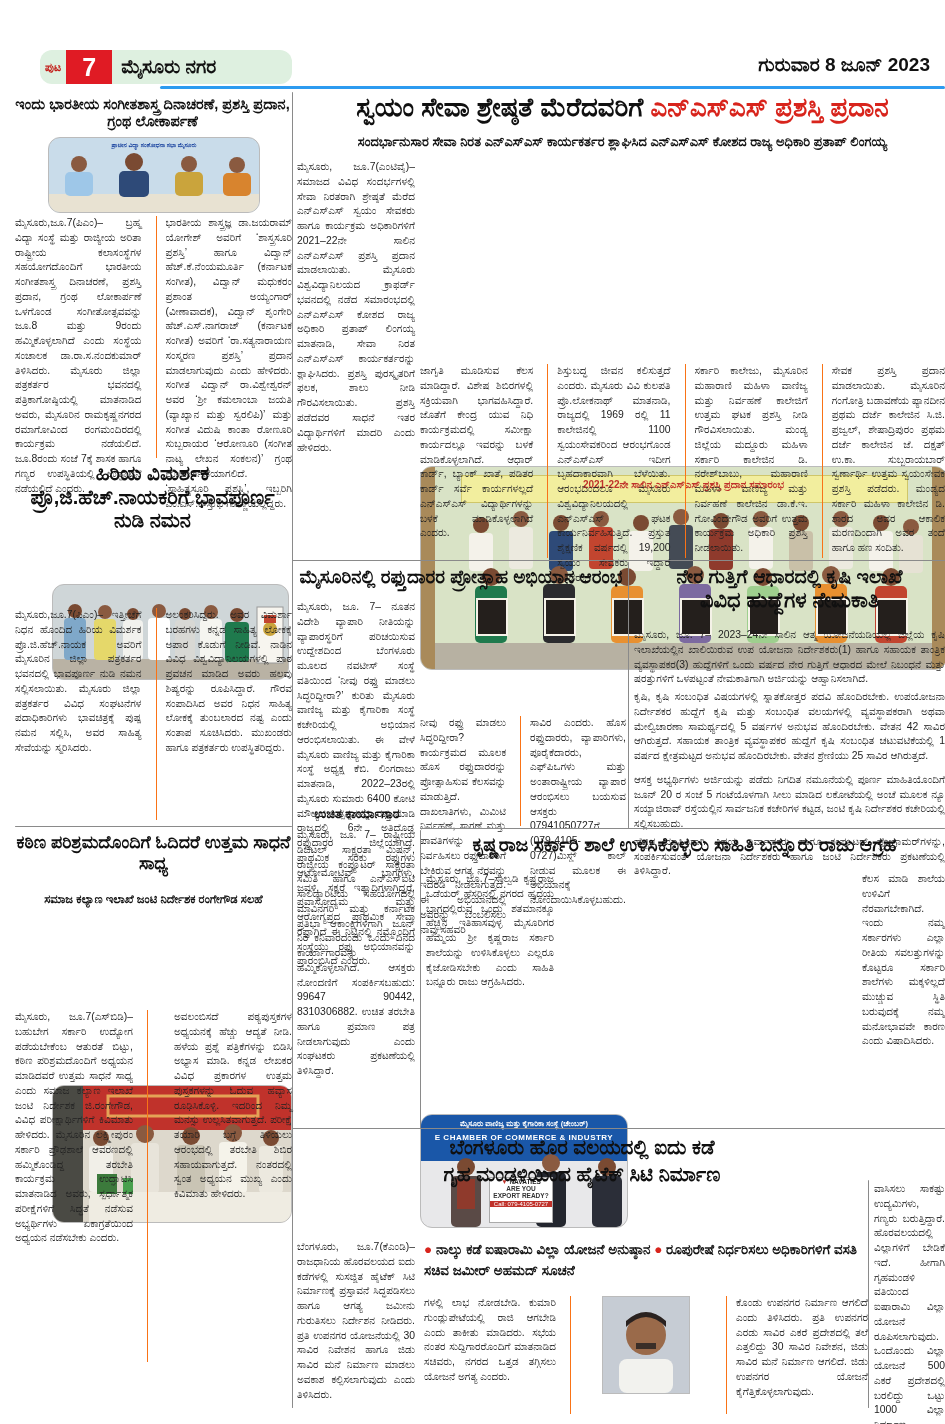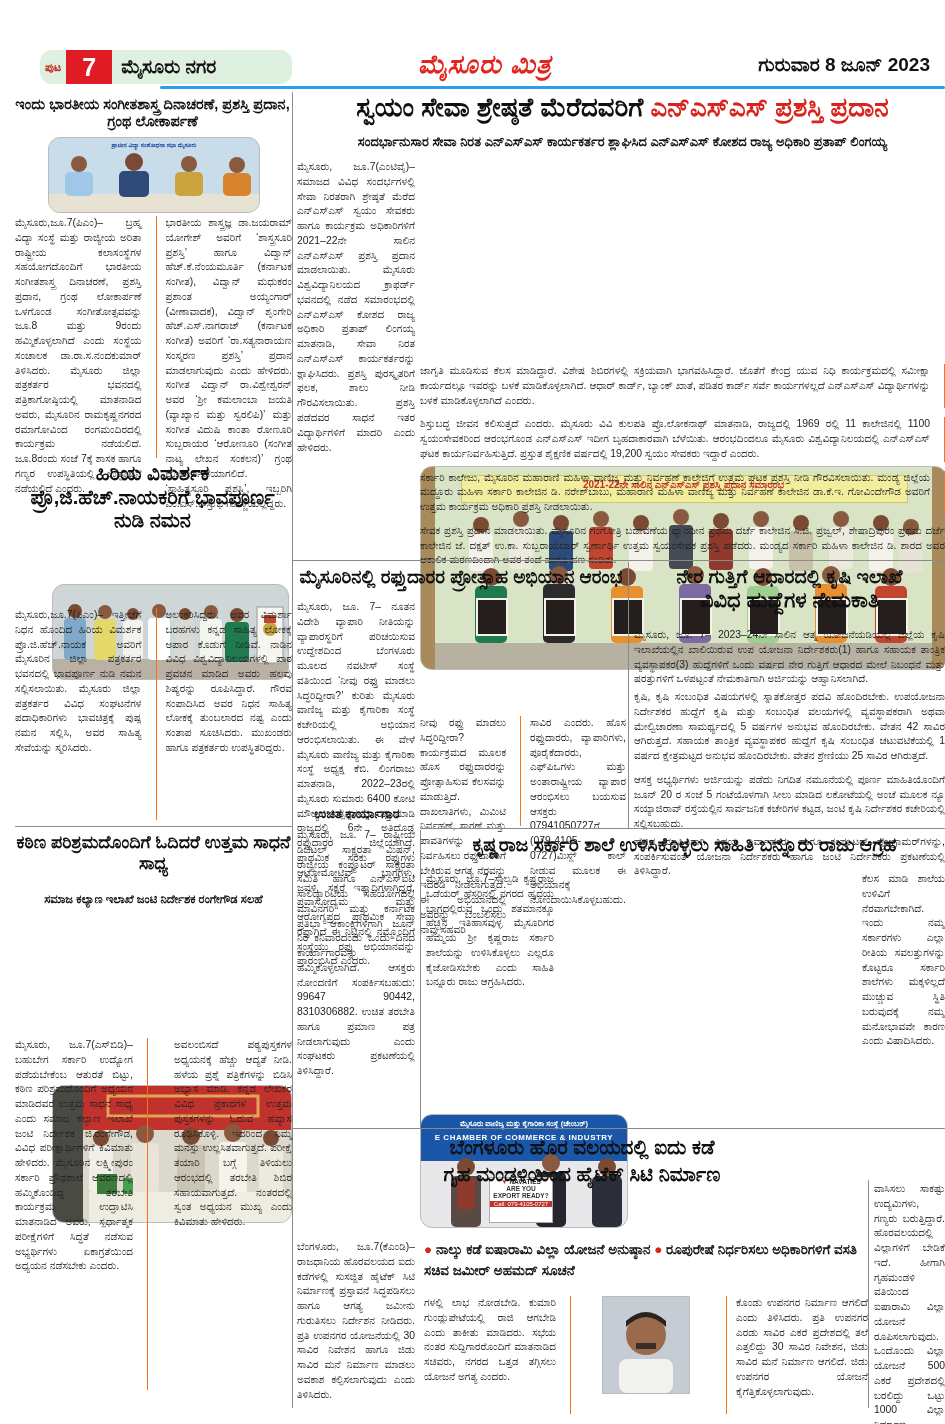--- a/index.html
+++ b/index.html
@@ -23,21 +23,20 @@
 </head>
 <body>
 
 <div class="page">
 
   <div class="abs" style="left:40px;top:50px;width:252px;height:34px;background:#def0e0;display:flex;align-items:center;">
     <span style="color:#c21d18;font-size:11px;font-weight:bold;padding:0 5px;">ಪುಟ</span>
     <span style="background:#e01b24;color:#fff;font-size:25px;font-weight:bold;width:46px;height:34px;display:flex;align-items:center;justify-content:center;">7</span>
     <span style="font-size:19px;font-weight:bold;color:#111;padding-left:9px;">ಮೈಸೂರು ನಗರ</span>
   </div>
-  <div class="abs" style="left:330px;top:49px;width:310px;text-align:center;color:#e3241d;font-size:26px;font-weight:bold;font-style:italic;letter-spacing:1px;">ಮೈಸೂರು ಮಿತ್ರ</div>
   <div class="abs" style="left:680px;top:54px;width:250px;text-align:right;font-size:19px;font-weight:bold;color:#111;">ಗುರುವಾರ 8 ಜೂನ್ 2023</div>
   <div class="abs" style="left:160px;top:86px;width:785px;height:3px;background:#2d9bf0;"></div>
 
   <div class="abs vrule" style="left:292px;top:92px;height:1316px;"></div>
 
   <div class="abs hl" style="left:15px;top:96px;width:275px;font-size:14.5px;">ಇಂದು ಭಾರತೀಯ ಸಂಗೀತಶಾಸ್ತ್ರ ದಿನಾಚರಣೆ, ಪ್ರಶಸ್ತಿ ಪ್ರದಾನ, ಗ್ರಂಥ ಲೋಕಾರ್ಪಣೆ</div>
   <div class="abs photo" style="left:48px;top:137px;width:210px;height:74px;background:#c9dcea;">
     <div class="caption-banner" style="top:4px;font-size:6px;color:#1c45a0;">ಪ್ರಾಚೀನ ವಿದ್ಯಾ ಸಂಶೋಧನಾ ಸಭಾ ಮೈಸೂರು</div>
     <svg width="210" height="74">
       <rect x="0" y="56" width="210" height="18" fill="#e8e2d2"></rect>
@@ -100,21 +99,21 @@
         <rect x="124" y="59" width="28" height="48" rx="4" fill="#c9c4b4"></rect>
       <circle cx="180" cy="47" r="9" fill="#8a5a40"></circle>
         <rect x="166" y="56" width="28" height="51" rx="4" fill="#f5f3ea"></rect>
       <circle cx="218" cy="52" r="8" fill="#7a4a32"></circle>
         <rect x="206" y="60" width="24" height="47" rx="4" fill="#ece9df"></rect>
       <rect x="36" y="106" width="202" height="30" fill="#efece2"></rect>
       <rect x="44" y="88" width="20" height="20" fill="#3c7a3c"></rect>
         <rect x="70" y="92" width="10" height="16" fill="#49a04e"></rect>
     </svg>
   </div>
-  <div class="abs cols2 colrule body-txt" style="left:15px;top:1038px;width:277px;height:352px;gap:26px;">
+  <div class="abs cols2 colrule body-txt" style="left:15px;top:1010px;width:277px;height:352px;gap:26px;">
     <div>ಮೈಸೂರು, ಜೂ.7(ಎಸ್‌ಬಿಡಿ)– ಬಹುಬೇಗ ಸರ್ಕಾರಿ ಉದ್ಯೋಗ ಪಡೆಯಬೇಕೆಂಬ ಆತುರತೆ ಬಿಟ್ಟು, ಕಠಿಣ ಪರಿಶ್ರಮದೊಂದಿಗೆ ಅಧ್ಯಯನ ಮಾಡಿದವರೆ ಉತ್ತಮ ಸಾಧನೆ ಸಾಧ್ಯ ಎಂದು ಸಮಾಜ ಕಲ್ಯಾಣ ಇಲಾಖೆ ಜಂಟಿ ನಿರ್ದೇಶಕ ಜಿ.ರಂಗೇಗೌಡ, ವಿವಿಧ ಪರೀಕ್ಷಾರ್ಥಿಗಳಿಗೆ ಕಿವಿಮಾತು ಹೇಳಿದರು. ಮೈಸೂರಿನ ಲಕ್ಷ್ಮೀಪುರಂ ಸರ್ಕಾರಿ ಪ್ರೌಢಶಾಲೆ ಆವರಣದಲ್ಲಿ ಹಮ್ಮಿಕೊಂಡಿದ್ದ ತರಬೇತಿ ಕಾರ್ಯಕ್ರಮ ಉದ್ಘಾಟಿಸಿ ಮಾತನಾಡಿದ ಅವರು, ಸ್ಪರ್ಧಾತ್ಮಕ ಪರೀಕ್ಷೆಗಳಿಗೆ ಸಿದ್ಧತೆ ನಡೆಸುವ ಅಭ್ಯರ್ಥಿಗಳು ಏಕಾಗ್ರತೆಯಿಂದ ಅಧ್ಯಯನ ನಡೆಸಬೇಕು ಎಂದರು.</div>
     <div>ಅವಲಂಬಿಸದೆ ಪಠ್ಯಪುಸ್ತಕಗಳ ಅಧ್ಯಯನಕ್ಕೆ ಹೆಚ್ಚು ಆದ್ಯತೆ ನೀಡಿ. ಹಳೆಯ ಪ್ರಶ್ನೆ ಪತ್ರಿಕೆಗಳನ್ನು ಬಿಡಿಸಿ ಅಭ್ಯಾಸ ಮಾಡಿ. ಕನ್ನಡ ಲೇಖಕರ ವಿವಿಧ ಪ್ರಕಾರಗಳ ಉತ್ತಮ ಪುಸ್ತಕಗಳನ್ನು ಓದುವ ಹವ್ಯಾಸ ರೂಢಿಸಿಕೊಳ್ಳಿ. ಇದರಿಂದ ನಿಮ್ಮ ಮನಸ್ಸು ಉಲ್ಲಸಿತವಾಗುತ್ತದೆ. ಪರೀಕ್ಷೆ ತಯಾರಿ ಬಗ್ಗೆ ತಿಳಿಯಲು ಆರಂಭದಲ್ಲಿ ತರಬೇತಿ ಶಿಬಿರ ಸಹಾಯವಾಗುತ್ತದೆ. ನಂತರದಲ್ಲಿ ಸ್ವಂತ ಅಧ್ಯಯನ ಮುಖ್ಯ ಎಂದು ಕಿವಿಮಾತು ಹೇಳಿದರು.</div>
   </div>
 
   <div class="abs hl" style="left:300px;top:92px;width:645px;font-size:26px;white-space:nowrap;">
     <span>ಸ್ವಯಂ ಸೇವಾ ಶ್ರೇಷ್ಠತೆ ಮೆರೆದವರಿಗೆ </span><span class="red">ಎನ್‌ಎಸ್‌ಎಸ್ ಪ್ರಶಸ್ತಿ ಪ್ರದಾನ</span>
   </div>
   <div class="abs hl" style="left:300px;top:134px;width:645px;font-size:13px;">ಸಂದರ್ಭಾನುಸಾರ ಸೇವಾ ನಿರತ ಎನ್‌ಎಸ್‌ಎಸ್ ಕಾರ್ಯಕರ್ತರ ಶ್ಲಾಘಿಸಿದ ಎನ್‌ಎಸ್‌ಎಸ್ ಕೋಶದ ರಾಜ್ಯ ಅಧಿಕಾರಿ ಪ್ರತಾಪ್ ಲಿಂಗಯ್ಯ</div>
   <div class="abs body-txt" style="left:297px;top:160px;width:118px;height:398px;">ಮೈಸೂರು, ಜೂ.7(ಎಂಟಿವೈ)– ಸಮಾಜದ ವಿವಿಧ ಸಂದರ್ಭಗಳಲ್ಲಿ ಸೇವಾ ನಿರತರಾಗಿ ಶ್ರೇಷ್ಠತೆ ಮೆರೆದ ಎನ್‌ಎಸ್‌ಎಸ್ ಸ್ವಯಂ ಸೇವಕರು ಹಾಗೂ ಕಾರ್ಯಕ್ರಮ ಅಧಿಕಾರಿಗಳಿಗೆ 2021–22ನೇ ಸಾಲಿನ ಎನ್‌ಎಸ್‌ಎಸ್ ಪ್ರಶಸ್ತಿ ಪ್ರದಾನ ಮಾಡಲಾಯಿತು. ಮೈಸೂರು ವಿಶ್ವವಿದ್ಯಾನಿಲಯದ ಕ್ರಾಫರ್ಡ್ ಭವನದಲ್ಲಿ ನಡೆದ ಸಮಾರಂಭದಲ್ಲಿ ಎನ್‌ಎಸ್‌ಎಸ್ ಕೋಶದ ರಾಜ್ಯ ಅಧಿಕಾರಿ ಪ್ರತಾಪ್ ಲಿಂಗಯ್ಯ ಮಾತನಾಡಿ, ಸೇವಾ ನಿರತ ಎನ್‌ಎಸ್‌ಎಸ್ ಕಾರ್ಯಕರ್ತರನ್ನು ಶ್ಲಾಘಿಸಿದರು. ಪ್ರಶಸ್ತಿ ಪುರಸ್ಕೃತರಿಗೆ ಫಲಕ, ಶಾಲು ನೀಡಿ ಗೌರವಿಸಲಾಯಿತು. ಪ್ರಶಸ್ತಿ ಪಡೆದವರ ಸಾಧನೆ ಇತರ ವಿದ್ಯಾರ್ಥಿಗಳಿಗೆ ಮಾದರಿ ಎಂದು ಹೇಳಿದರು.</div>
   <div class="abs photo" style="left:420px;top:156px;width:525px;height:202px;background:#d9e3c6;">
@@ -170,21 +169,21 @@
             <rect x="124" y="132" width="30" height="36"></rect>
           <rect x="192" y="132" width="30" height="36"></rect>
             <rect x="260" y="132" width="30" height="36"></rect>
           <rect x="328" y="132" width="30" height="36"></rect>
             <rect x="396" y="132" width="30" height="36"></rect>
           <rect x="456" y="132" width="30" height="36"></rect>
         </g>
       </g>
     </svg>
   </div>
-  <div class="abs colsN colrule body-txt" style="left:420px;top:364px;width:525px;height:194px;flex-direction:column;">
+  <div class="abs colsN colrule body-txt" style="left:420px;top:364px;width:525px;height:194px;">
     <div>ಜಾಗೃತಿ ಮೂಡಿಸುವ ಕೆಲಸ ಮಾಡಿದ್ದಾರೆ. ವಿಶೇಷ ಶಿಬಿರಗಳಲ್ಲಿ ಸಕ್ರಿಯವಾಗಿ ಭಾಗವಹಿಸಿದ್ದಾರೆ. ಜೊತೆಗೆ ಕೇಂದ್ರ ಯುವ ನಿಧಿ ಕಾರ್ಯಕ್ರಮದಲ್ಲಿ ಸಮೀಕ್ಷಾ ಕಾರ್ಯದಲ್ಲೂ ಇವರನ್ನು ಬಳಕೆ ಮಾಡಿಕೊಳ್ಳಲಾಗಿದೆ. ಆಧಾರ್ ಕಾರ್ಡ್, ಬ್ಯಾಂಕ್ ಖಾತೆ, ಪಡಿತರ ಕಾರ್ಡ್ ಸರ್ವೆ ಕಾರ್ಯಗಳಲ್ಲದೆ ಎನ್‌ಎಸ್‌ಎಸ್ ವಿದ್ಯಾರ್ಥಿಗಳನ್ನು ಬಳಕೆ ಮಾಡಿಕೊಳ್ಳಲಾಗಿದೆ ಎಂದರು.</div>
     <div>ಶಿಸ್ತುಬದ್ಧ ಜೀವನ ಕಲಿಸುತ್ತದೆ ಎಂದರು. ಮೈಸೂರು ವಿವಿ ಕುಲಪತಿ ಪ್ರೊ.ಲೋಕನಾಥ್ ಮಾತನಾಡಿ, ರಾಜ್ಯದಲ್ಲಿ 1969 ರಲ್ಲಿ 11 ಕಾಲೇಜಿನಲ್ಲಿ 1100 ಸ್ವಯಂಸೇವಕರಿಂದ ಆರಂಭಗೊಂಡ ಎನ್‌ಎಸ್‌ಎಸ್ ಇದೀಗ ಬೃಹದಾಕಾರವಾಗಿ ಬೆಳೆಯಿತು. ಆರಂಭದಿಂದಲೂ ಮೈಸೂರು ವಿಶ್ವವಿದ್ಯಾನಿಲಯದಲ್ಲಿ ಎನ್‌ಎಸ್‌ಎಸ್ ಘಟಕ ಕಾರ್ಯನಿರ್ವಹಿಸುತ್ತಿದೆ. ಪ್ರಸ್ತುತ ಶೈಕ್ಷಣಿಕ ವರ್ಷದಲ್ಲಿ 19,200 ಸ್ವಯಂ ಸೇವಕರು ಇದ್ದಾರೆ ಎಂದರು.</div>
     <div>ಸರ್ಕಾರಿ ಕಾಲೇಜು, ಮೈಸೂರಿನ ಮಹಾರಾಣಿ ಮಹಿಳಾ ವಾಣಿಜ್ಯ ಮತ್ತು ನಿರ್ವಹಣೆ ಕಾಲೇಜಿಗೆ ಉತ್ತಮ ಘಟಕ ಪ್ರಶಸ್ತಿ ನೀಡಿ ಗೌರವಿಸಲಾಯಿತು. ಮಂಡ್ಯ ಜಿಲ್ಲೆಯ ಮದ್ದೂರು ಮಹಿಳಾ ಸರ್ಕಾರಿ ಕಾಲೇಜಿನ ಡಿ. ನರೇಶ್‌ಬಾಬು, ಮಹಾರಾಣಿ ಮಹಿಳಾ ವಾಣಿಜ್ಯ ಮತ್ತು ನಿರ್ವಹಣೆ ಕಾಲೇಜಿನ ಡಾ.ಕೆ.ಇ. ಗೋವಿಂದೇಗೌಡ ಅವರಿಗೆ ಉತ್ತಮ ಕಾರ್ಯಕ್ರಮ ಅಧಿಕಾರಿ ಪ್ರಶಸ್ತಿ ನೀಡಲಾಯಿತು.</div>
     <div>ಸೇವಕ ಪ್ರಶಸ್ತಿ ಪ್ರದಾನ ಮಾಡಲಾಯಿತು. ಮೈಸೂರಿನ ಗಂಗೋತ್ರಿ ಬಡಾವಣೆಯ ಪ್ಯಾನದೀನ ಪ್ರಥಮ ದರ್ಜೆ ಕಾಲೇಜಿನ ಸಿ.ಜಿ. ಪ್ರಜ್ವಲ್, ಶೇಷಾದ್ರಿಪುರಂ ಪ್ರಥಮ ದರ್ಜೆ ಕಾಲೇಜಿನ ಜೆ. ದಕ್ಷತ್ ಉ.ಕಾ. ಸುಬ್ಬರಾಯಬಾರ್ ಸ್ವರ್ಣಾರ್ಥಿ ಉತ್ತಮ ಸ್ವಯಂಸೇವಕ ಪ್ರಶಸ್ತಿ ಪಡೆದರು. ಮಂಡ್ಯದ ಸರ್ಕಾರಿ ಮಹಿಳಾ ಕಾಲೇಜಿನ ಡಿ. ಶಾರದ ಅವರ ಆಕಾಲಿಕ ಮರಣದಿಂದಾಗಿ ಅವರ ತಂದೆ ಹಾಗೂ ಹಣ ಸಂದಿತು.</div>
   </div>
 
   <div class="abs hrule" style="left:292px;top:560px;width:653px;"></div>
   <div class="abs vrule" style="left:628px;top:562px;height:266px;"></div>
 
   <div class="abs hl" style="left:296px;top:566px;width:330px;font-size:18.5px;white-space:nowrap;">ಮೈಸೂರಿನಲ್ಲಿ ರಫ್ತುದಾರರ ಪ್ರೋತ್ಸಾಹ ಅಭಿಯಾನ ಆರಂಭ</div>

